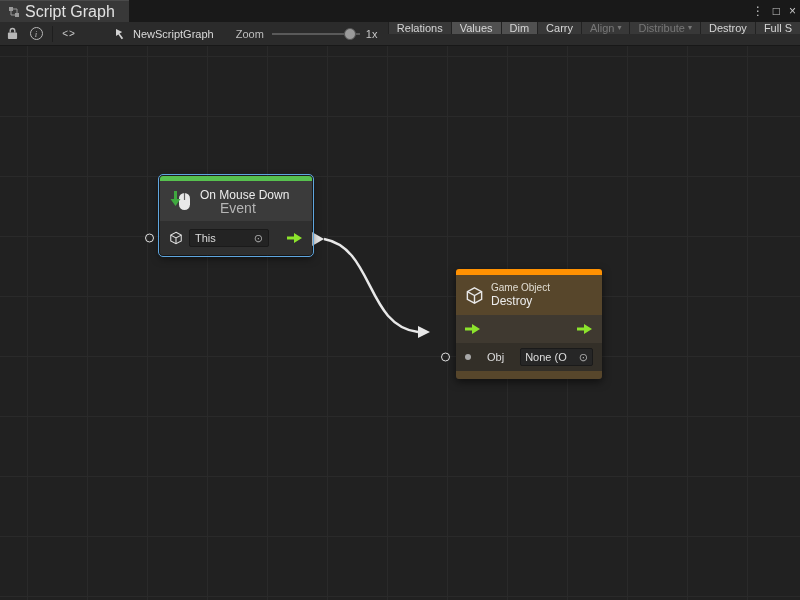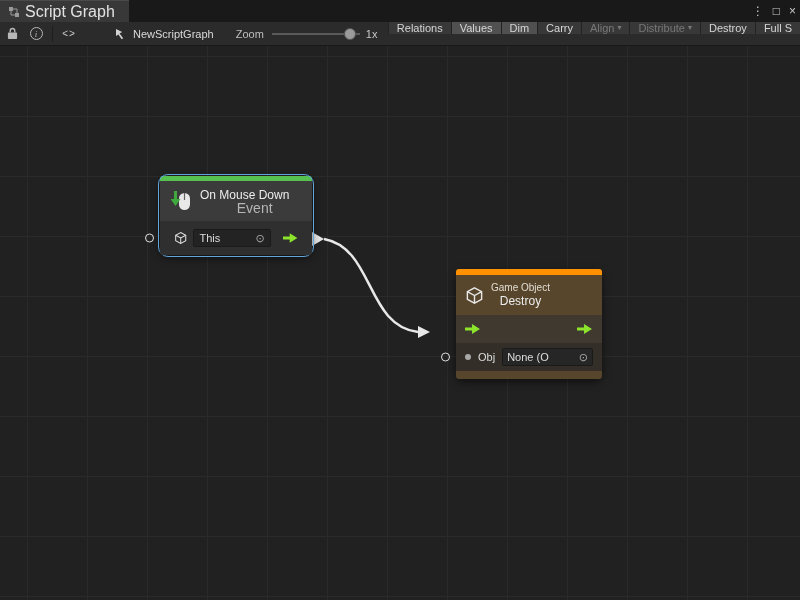--- a/index.html
+++ b/index.html
@@ -38,46 +38,46 @@
   .caret { font-size:8px; color:inherit; }
 
   
   .canvas { position:relative; flex:1 1 auto; background-color:#212121;
     background-image:linear-gradient(to right,#2A2A2A 1px,transparent 1px),
                      linear-gradient(to bottom,#2A2A2A 1px,transparent 1px);
     background-size:60px 60px; background-position:27px 10px; overflow:hidden; }
   .wires { position:absolute; left:0; top:0; pointer-events:none; }
 
   
-  .node { position:absolute; border-radius:8px; box-shadow:0 3px 8px rgba(0,0,0,.55); font-size:11px;text-align:center; }
+  .node { position:absolute; border-radius:3px; box-shadow:0 3px 8px rgba(0,0,0,.55); font-size:11px; }
   .node-strip { border-radius:3px 3px 0 0; }
   .node-header { display:flex; align-items:center; gap:7px; padding:7px 9px; }
   .node-title { font-size:12px; color:#ECECEC; line-height:14px; }
   .node-sub { font-size:14px; color:#B5B5B5; line-height:12px;margin-left:20px; }
   .node-cat { font-size:10px; color:#E0DCD2; line-height:12px; }
   .port { position:absolute; left:-15px; top:50%; transform:translateY(-50%); width:9px; height:9px;
     border:1.5px solid #DFDFDF; border-radius:50%; background:transparent; }
 
   .event-node { left:160px; top:130px; width:152px; outline:1px solid #5FA6DF; outline-offset:1px; }
   .event-node .node-strip { height:5px; background:#57C14F; }
   .event-node .node-header { background:#3B3B3B; }
   .event-node .node-body { position:relative; background:#2F2F2F; border-radius:0 0 3px 3px;
-    display:flex; align-items:center; gap:6px; padding:8px 14px; }
+    display:flex; align-items:center; gap:6px; padding:8px 9px; }
   .value-select { width:80px; height:18px; background:#232323; border:1px solid #1A1A1A; border-radius:2px;
     display:flex; align-items:center; justify-content:space-between; padding:0 5px; color:#DDD; font-size:11px; }
   .target-glyph { color:#ABABAB; font-size:11px; line-height:1; }
   .spacer { flex:1 1 auto; }
 
   .destroy-node { left:456px; top:223px; width:146px; }
   .destroy-node .node-strip { height:6px; background:#FF9102; }
   .destroy-node .node-header { background:#57462B; padding:5px 9px; height:40px; }
   .flow-row { position:relative; height:28px; background:#3F3930; display:flex; align-items:center;
     justify-content:space-between; padding:0 9px; }
   .param-row { position:relative; height:28px; background:#332F28; display:flex; align-items:center;
-    gap:7px; padding:0 9px; }
+    gap:16px; padding:0 9px; }
   .param-dot { width:6px; height:6px; border-radius:50%; background:#A8A8A8; flex:0 0 auto; }
   .param-label { color:#DDD; font-size:11px; }
   .value-field { height:18px; flex:1 1 auto; background:#262626; border:1px solid #1A1A1A; border-radius:2px;
     display:flex; align-items:center; justify-content:space-between; padding:8px 4px; color:#DDD; font-size:11px;
     overflow:hidden; white-space:nowrap; }
   .node-footer { height:8px; background:#57462B; border-radius:0 0 3px 3px; }
 </style>
 </head>
 <body>
 

